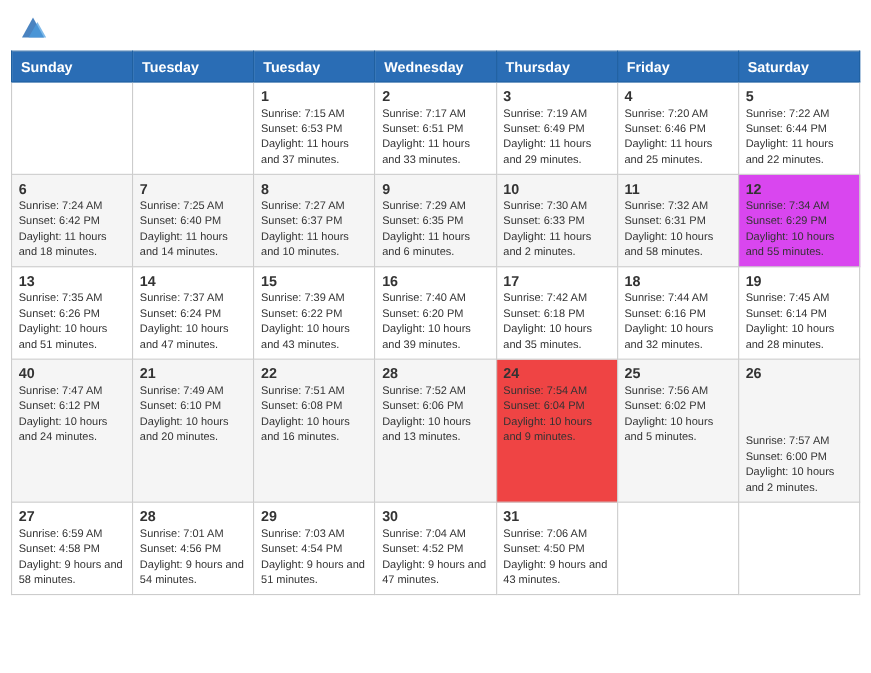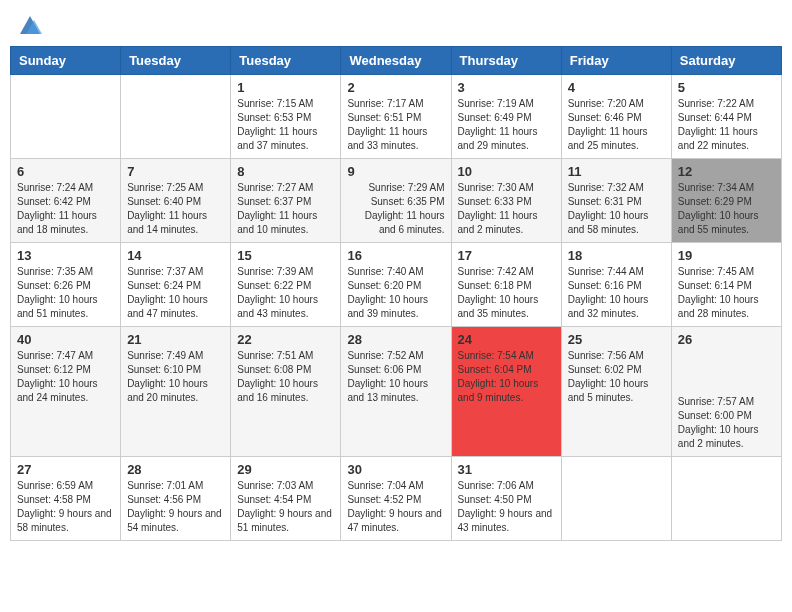--- a/index.html
+++ b/index.html
@@ -179,37 +179,37 @@
 Daylight: 11 hours and 14 minutes.</div>
         </td>
         <td style="background: rgb(245, 245, 245);">
           <span class="day-number">8</span>
           <div class="day-info" style="white-space: pre-line;">Sunrise: 7:27 AM
 Sunset: 6:37 PM
 Daylight: 11 hours and 10 minutes.</div>
         </td>
         <td style="background: rgb(245, 245, 245);">
           <span class="day-number">9</span>
-          <div class="day-info" style="white-space: pre-line; text-align: right;">Sunrise: 7:29 AM
+          <div class="day-info" style="white-space: pre-line;">Sunrise: 7:29 AM
 Sunset: 6:35 PM
 Daylight: 11 hours and 6 minutes.</div>
         </td>
         <td style="background: rgb(245, 245, 245);">
           <span class="day-number">10</span>
           <div class="day-info" style="white-space: pre-line;">Sunrise: 7:30 AM
 Sunset: 6:33 PM
 Daylight: 11 hours and 2 minutes.</div>
         </td>
         <td style="background: rgb(245, 245, 245);">
           <span class="day-number">11</span>
           <div class="day-info" style="white-space: pre-line;">Sunrise: 7:32 AM
 Sunset: 6:31 PM
 Daylight: 10 hours and 58 minutes.</div>
         </td>
-        <td style="background: #a3a3a3; margin-top: 46px;">
+        <td style="background: #d946ef; margin-top: 46px;">
           <span class="day-number">12</span>
           <div class="day-info" style="white-space: pre-line;">Sunrise: 7:34 AM
 Sunset: 6:29 PM
 Daylight: 10 hours and 55 minutes.</div>
         </td>
       </tr>
       <tr>
         <td>
           <span class="day-number">13</span>
           <div class="day-info" style="white-space: pre-line;">Sunrise: 7:35 AM

